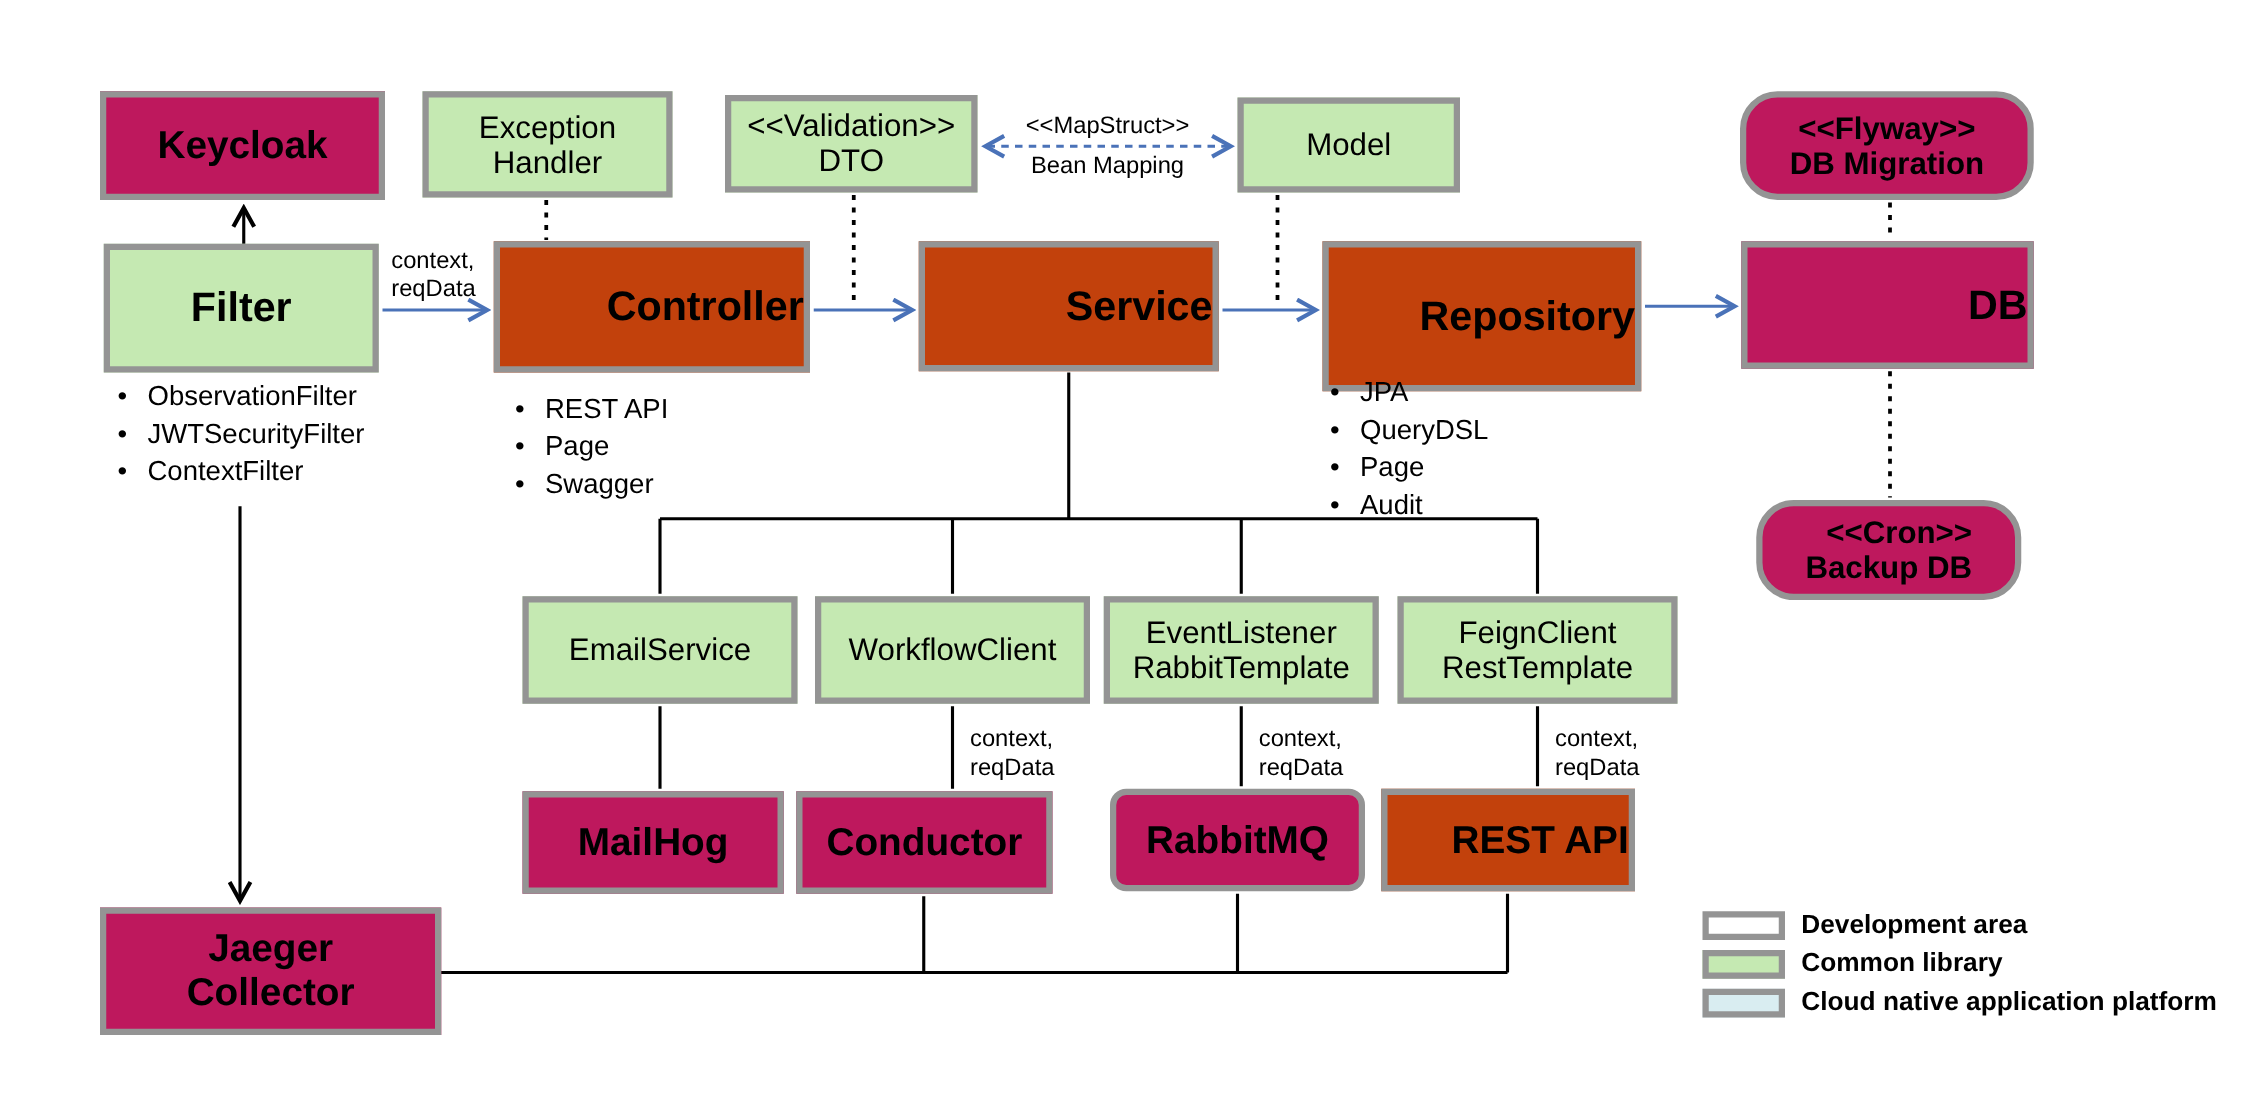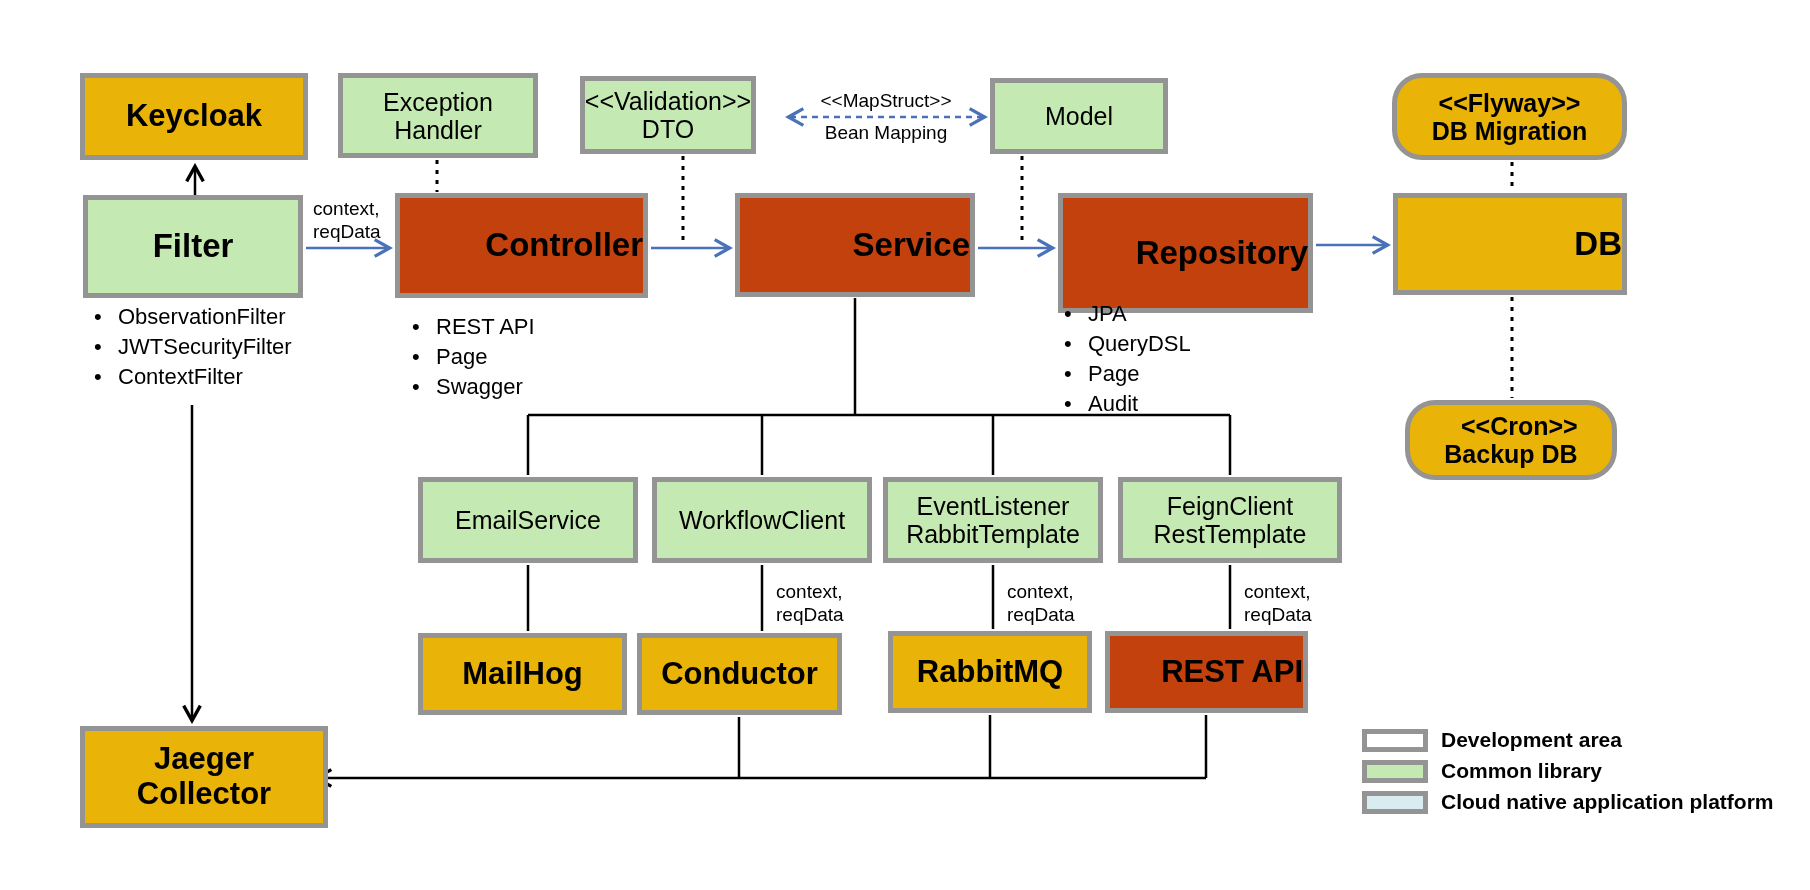--- a/index.html
+++ b/index.html
@@ -7,21 +7,21 @@
     position:relative;width:1810px;height:890px;background:#ffffff;
     font-family:"Liberation Sans",sans-serif;color:#000;overflow:hidden;
   }
   .box{
     position:absolute;border:5px solid #949494;box-sizing:border-box;
     display:flex;align-items:center;justify-content:center;text-align:center;
   }
   .box .box-label{white-space:pre-line;line-height:1.12;}
   .fill-white{background:#c2410c;justify-content:flex-end;}
   .fill-green{background:#c5e9b2;}
-  .fill-blue{background:#eab308;}
+  .fill-blue{background:#be185d;}
   .big{font-size:33px;font-weight:bold;}
   .big2{font-size:31px;font-weight:bold;}
   .mid{font-size:25px;font-weight:normal;}
   .midb{font-size:25px;font-weight:bold;border-radius:30px;}
   .edge-label{
     position:absolute;font-size:19px;line-height:23px;white-space:pre-line;
   }
   .edge-label.center{text-align:center;}
   .bullets{
     position:absolute;list-style:none;margin:0;padding:0;
@@ -86,21 +86,21 @@
     <line x1="1206" y1="778" x2="318" y2="778" stroke="#000" stroke-width="2.5" marker-end="url(#mBlack)"></line>
   </svg>
 
   <div class="box fill-blue big2" style="left:80px;top:73px;width:228px;height:87px;">
     <span class="box-label">Keycloak</span>
   </div>
   <div class="box fill-green mid" style="left:338px;top:73px;width:200px;height:85px;">
     <span class="box-label">Exception
 Handler</span>
   </div>
-  <div class="box fill-green mid" style="left:580px;top:76px;width:176px;height:78px;">
+  <div class="box fill-green mid" style="left:580px;top:76px;width:202px;height:78px;">
     <span class="box-label">&lt;&lt;Validation&gt;&gt;
 DTO</span>
   </div>
   <div class="box fill-green mid" style="left:990px;top:78px;width:178px;height:76px;">
     <span class="box-label">Model</span>
   </div>
   <div class="box fill-blue midb" style="left:1392px;top:73px;width:235px;height:87px;">
     <span class="box-label">&lt;&lt;Flyway&gt;&gt;
 DB Migration</span>
   </div>
@@ -167,28 +167,28 @@
     <span class="box-label">FeignClient
 RestTemplate</span>
   </div>
 
   <div class="box fill-blue big2" style="left:418px;top:633px;width:209px;height:82px;">
     <span class="box-label">MailHog</span>
   </div>
   <div class="box fill-blue big2" style="left:637px;top:633px;width:205px;height:82px;">
     <span class="box-label">Conductor</span>
   </div>
-  <div class="box fill-blue big2" style="left:888px;top:631px;width:204px;height:82px;">
+  <div class="box fill-blue big2" style="left:888px;top:631px;width:204px;height:82px;border-radius:13px;">
     <span class="box-label">RabbitMQ</span>
   </div>
   <div class="box fill-white big2" style="left:1105px;top:631px;width:203px;height:82px;">
     <span class="box-label">REST API</span>
   </div>
 
-  <div class="box fill-blue big2" style="left:80px;top:726px;width:248px;height:102px;">
+  <div class="box fill-blue big2" style="left:80px;top:726px;width:273px;height:102px;">
     <span class="box-label">Jaeger
 Collector</span>
   </div>
 
   <div id="legend">
     <div class="legend-row">
       <div class="legend-swatch" style="background:#ffffff;"></div>
       <div class="legend-label">Development area</div>
     </div>
     <div class="legend-row">

